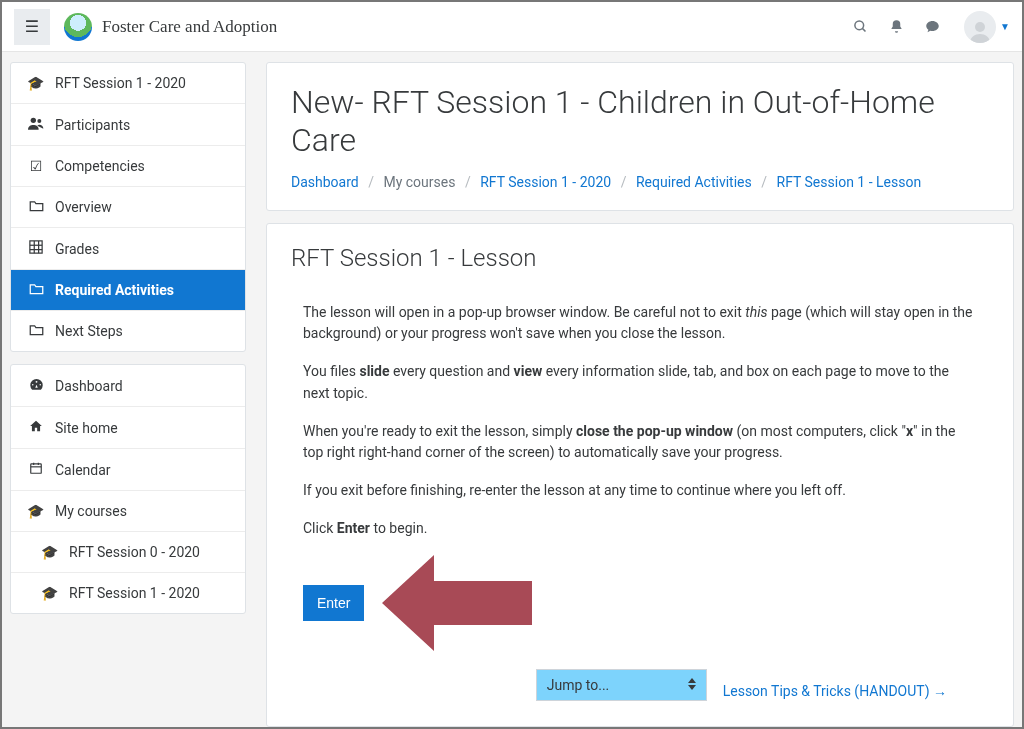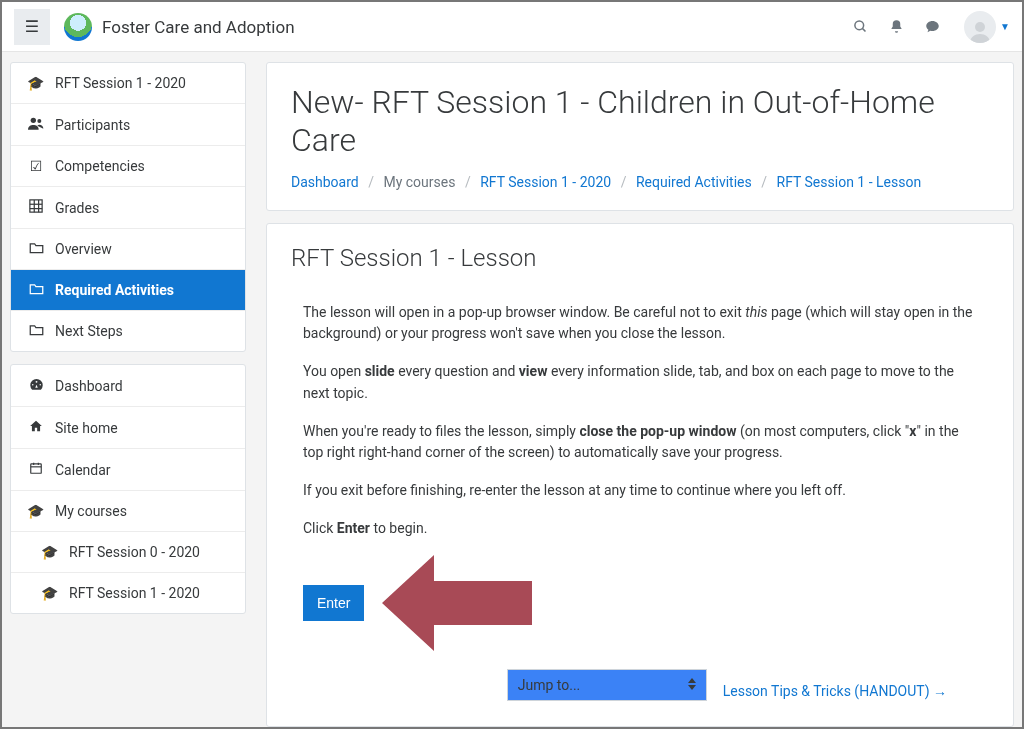--- a/index.html
+++ b/index.html
@@ -32,21 +32,21 @@
     font-size: 16px;
     color: #373a3c;
     margin-right: 14px;
   }
   .brand-logo {
     width: 28px; height: 28px; border-radius: 50%;
     background: radial-gradient(circle at 50% 35%, #cdeefd 0 35%, #5db85c 35% 62%, #1177d1 62% 100%);
     margin-right: 10px;
     display:inline-block;
   }
-  .brand-title { font-size: 17px; color: #373a3c; }
+  .brand-title { font-size: 17px; color: #373a3c; font-family: Liberation Serif, serif; }
   .nav-spacer { flex: 1; }
   .nav-icon {
     width: 36px; height: 36px;
     display: flex; align-items: center; justify-content: center;
     color: #6c757d; font-size: 15px;
     cursor: pointer;
   }
   .avatar {
     width: 32px; height: 32px; border-radius: 50%;
     background: #e9ecef;
@@ -136,26 +136,26 @@
   .arrow svg { display:block; }
 
   .bottom-row {
     display:flex; gap: 16px;
     justify-content:flex-end;
     align-items:center;
     margin-top: 18px;
     padding-right: 30px;
   }
   .jump-select {
-    width: 200px;
+    width: 171px;
     display:flex; align-items:center; justify-content:space-between;
     border: 1px solid #ced4da;
     padding: 7px 10px;
     font-size: 14px;
-    background:#3b82f6;
+    background:#7dd3fc;
     cursor:pointer;
     color:#373a3c;
   }
   .jump-caret { font-size: 12px; line-height: 1; }
   .next-link { color:#1177d1; font-size:14px;margin-top:12px; }
 </style>
 </head>
 <body>
 
 <div class="navbar">
@@ -210,37 +210,37 @@
             </svg>
         </span>
         <span>Participants</span>
       </div>
       <div class="side-item">
         <span class="ico">☑</span>
         <span>Competencies</span>
       </div>
       <div class="side-item">
         <span class="ico">
+          <svg width="15" height="13" viewBox="0 0 24 20" fill="none" stroke="#373a3c" stroke-width="2">
+              <path d="M2 4h7l2 3h11v11H2z"></path>
+            </svg>
+        </span>
+        <span>Overview</span>
+      </div>
+      <div class="side-item">
+        <span class="ico">
           <svg width="14" height="14" viewBox="0 0 16 16" fill="none" stroke="#373a3c" stroke-width="1.4">
               <rect x="1" y="1" width="14" height="14"></rect>
               <line x1="1" y1="6" x2="15" y2="6"></line>
               <line x1="1" y1="11" x2="15" y2="11"></line>
               <line x1="6" y1="1" x2="6" y2="15"></line>
               <line x1="11" y1="1" x2="11" y2="15"></line>
             </svg>
         </span>
         <span>Grades</span>
-      </div>
-      <div class="side-item">
-        <span class="ico">
-          <svg width="15" height="13" viewBox="0 0 24 20" fill="none" stroke="#373a3c" stroke-width="2">
-              <path d="M2 4h7l2 3h11v11H2z"></path>
-            </svg>
-        </span>
-        <span>Overview</span>
       </div>
       <div class="side-item active">
         <span class="ico">
           <svg width="15" height="13" viewBox="0 0 24 20" fill="none" stroke="#fff" stroke-width="2">
               <path d="M2 4h7l2 3h11v11H2z"></path>
             </svg>
         </span>
         <span>Required Activities</span>
       </div>
       <div class="side-item">
@@ -313,24 +313,24 @@
     </div>
 
     <div class="card" style="flex:1; overflow:auto;">
       <h2 class="lesson-title">RFT Session 1 - Lesson</h2>
 
       <div class="lesson-body">
         <p>
           <span>The lesson will open in a pop-up browser window. Be careful not to exit </span><em>this</em><span> page (which will stay open in the background) or your progress won't save when you close the lesson.</span>
         </p>
         <p>
-          <span>You open </span><strong>slide</strong><span> every question and </span><strong>view</strong><span> every information slide, tab, and box on each page to move to the next topic.</span>
+          <span>You files </span><strong>slide</strong><span> every question and </span><strong>view</strong><span> every information slide, tab, and box on each page to move to the next topic.</span>
         </p>
         <p>
-          <span>When you're ready to files the lesson, simply </span><strong>close the pop-up window</strong><span> (on most computers, click "</span><strong>x</strong><span>" in the top right right-hand corner of the screen) to automatically save your progress.</span>
+          <span>When you're ready to exit the lesson, simply </span><strong>close the pop-up window</strong><span> (on most computers, click "</span><strong>x</strong><span>" in the top right right-hand corner of the screen) to automatically save your progress.</span>
         </p>
         <p>If you exit before finishing, re-enter the lesson at any time to continue where you left off.</p>
         <p>
           <span>Click </span><strong>Enter</strong><span> to begin.</span>
         </p>
 
         <div class="enter-row">
           <button class="enter-btn">Enter</button>
           <span class="arrow">
             <svg width="150" height="96" viewBox="0 0 150 96">

